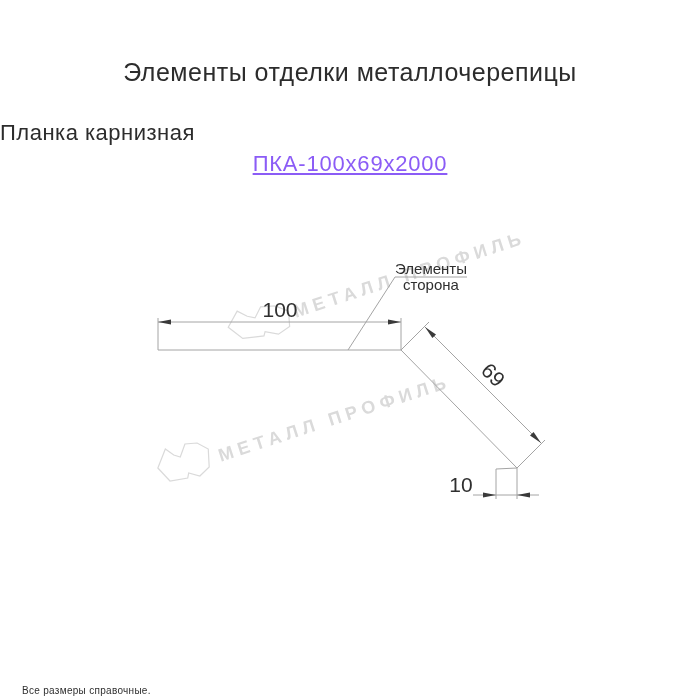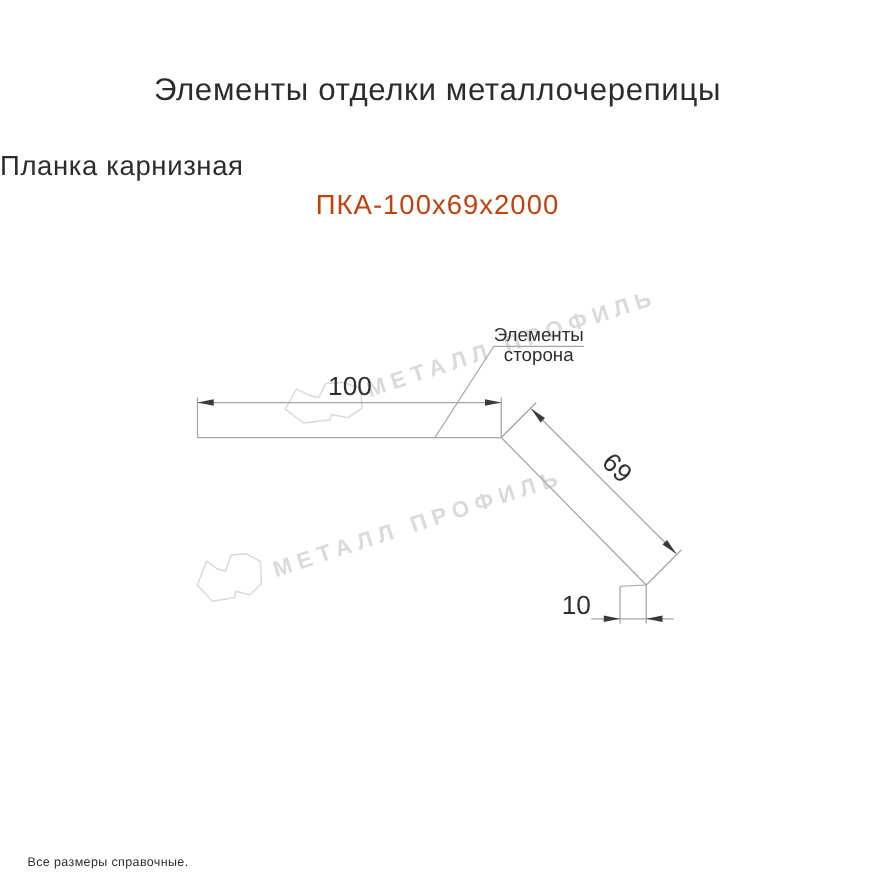--- a/index.html
+++ b/index.html
@@ -15,21 +15,21 @@
     letter-spacing: 0.5px; color: #2c2c2c;
   }
   .product-name {
     position: absolute; top: 88px; left: 0; width: 700px;
     text-align: left; font-size: 22px; font-weight: 400;
     letter-spacing: 0.5px; color: #2c2c2c;
   }
   .product-model {
     position: absolute; top: 119px; left: 0; width: 700px;
     text-align: center; font-size: 22px; font-weight: 400;
-    letter-spacing: 0.8px; color: #c2410c;
+    letter-spacing: 0.8px; color: #8b5cf6; text-decoration: underline;
   }
 
   
   .wm-text {
     position: absolute; height: 20px; line-height: 20px;
     font-size: 18px; font-weight: 700; letter-spacing: 5px;
     color: #dadada; white-space: nowrap;
     transform-origin: 0 50%;
   }
   .wm-text-upper { left: 294px; top: 270px; transform: rotate(-18deg); }

